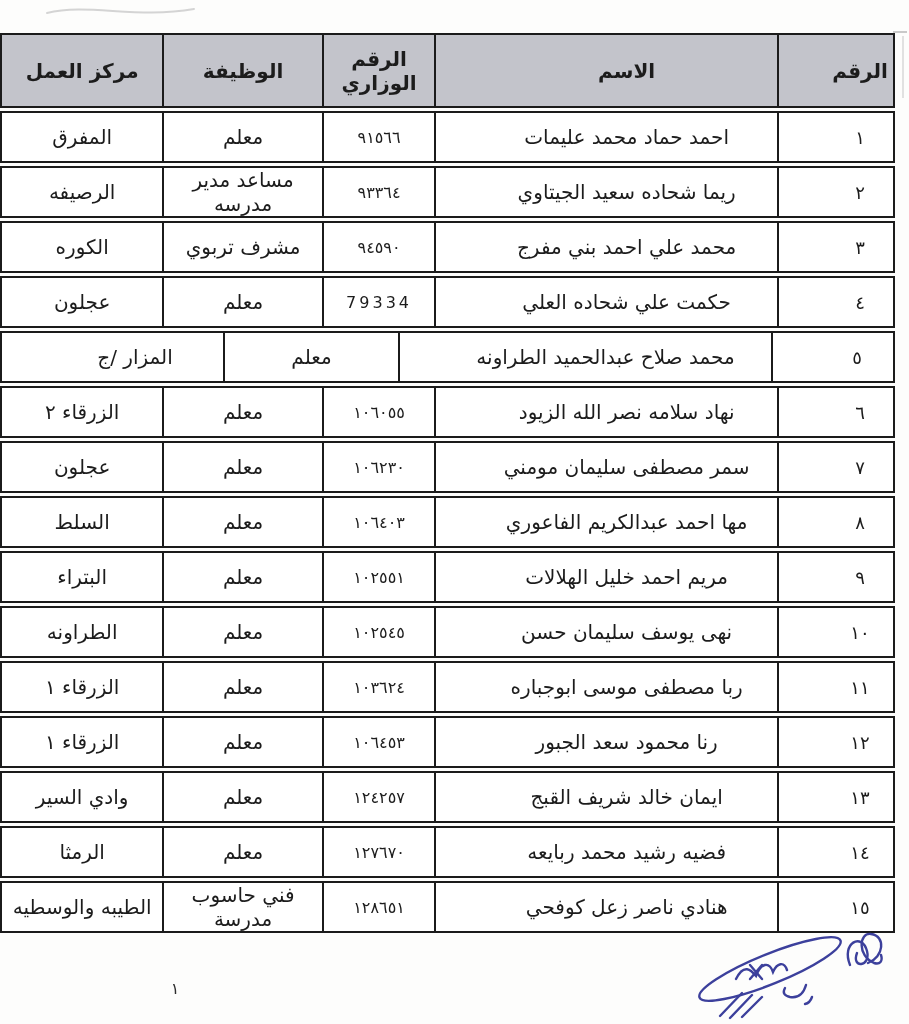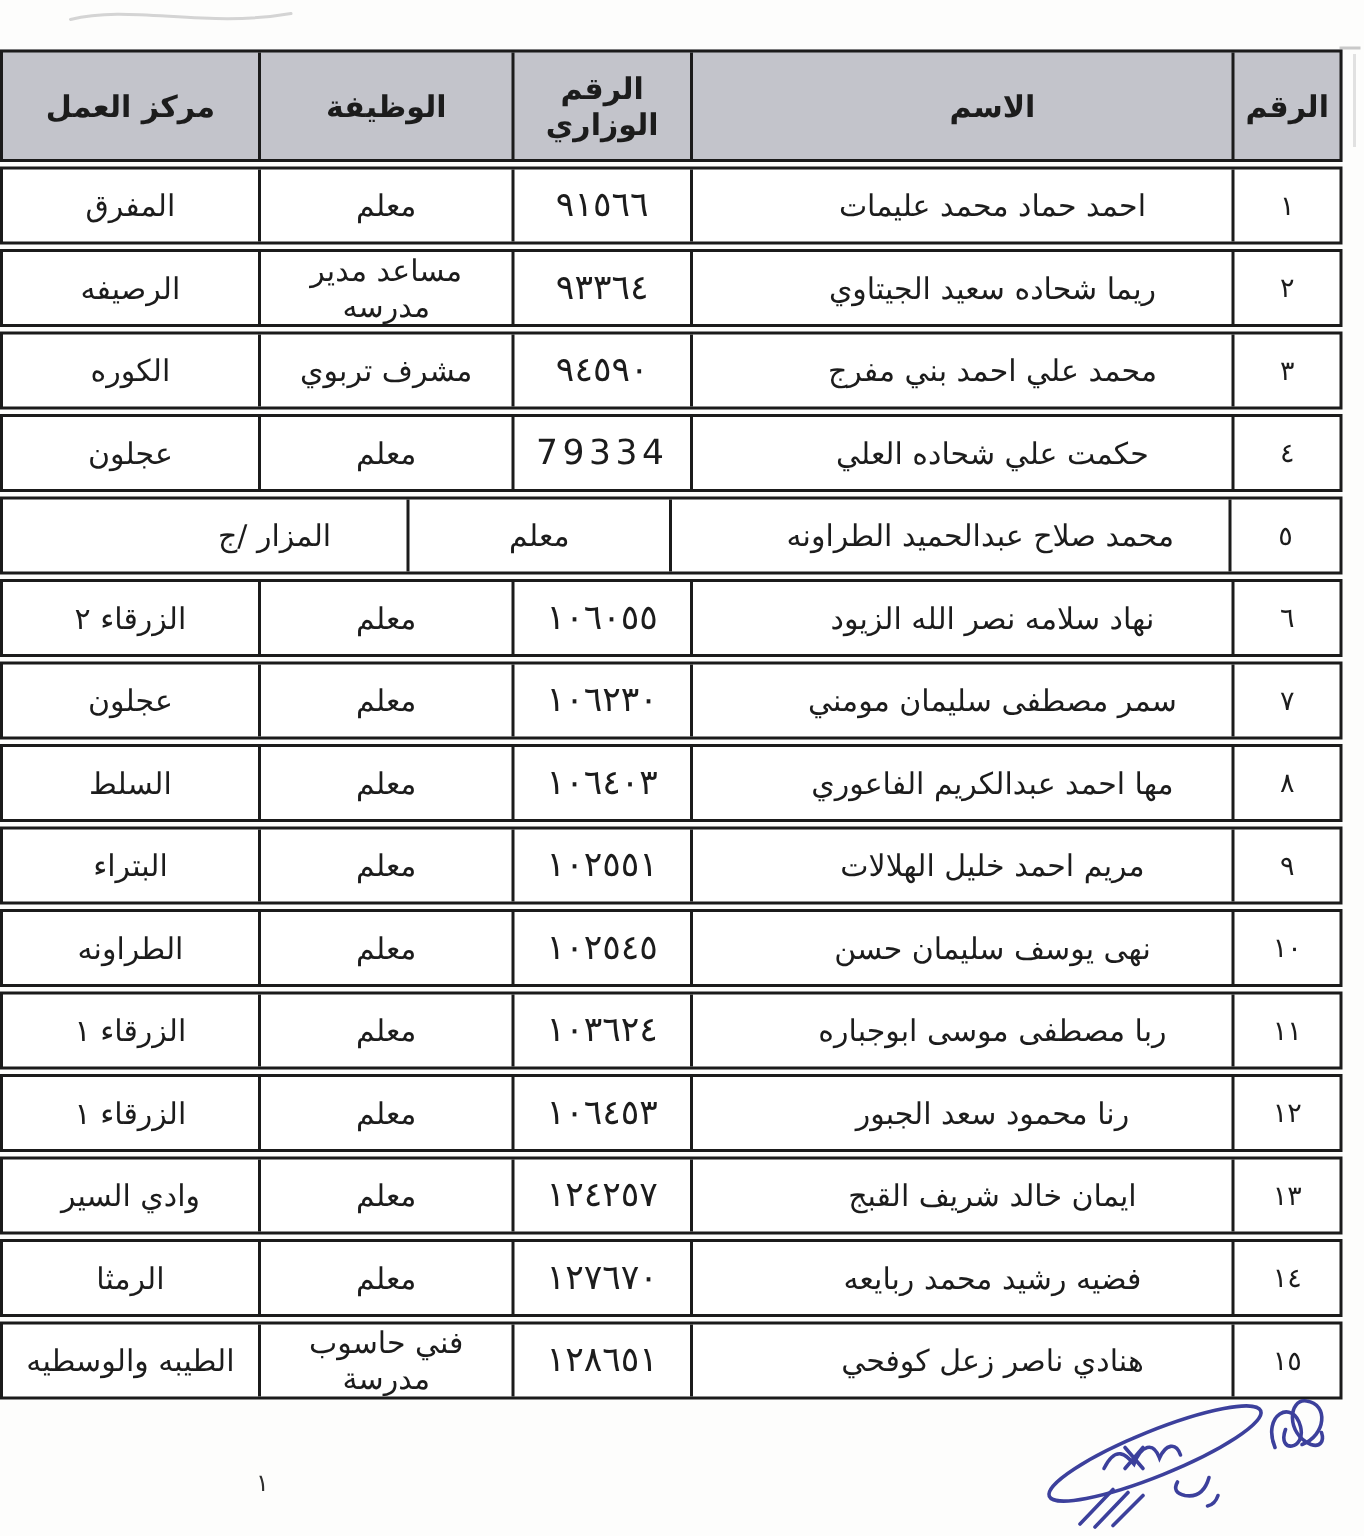--- a/index.html
+++ b/index.html
@@ -29,29 +29,29 @@
   .data-row { height:52px; }
   .cell {
     display:flex;
     align-items:center;
     justify-content:center;
     text-align:center;
     overflow:hidden;
     padding:0 4px;
   }
   .cell + .cell { border-inline-start:2px solid #1b1b1b; }
-  .col-num      { width:72px;  }
+  .col-num      { width:72px;margin-left:48px;  }
   .col-name     { width:333px;margin-left:40px; }
   .col-ministry { width:123px; }
   .col-job      { width:175px; }
   .col-center   { width:178px; }
   .header-row .cell { font-size:20px; }
   .data-row  .cell { font-size:20px; }
   .data-row  .col-num { font-size:18px; }
-  .data-row  .col-ministry { font-size:23px; letter-spacing:3px; }
+  .data-row  .col-ministry { font-size:16px; letter-spacing:3px; }
 
   
   .page-number {
     position:absolute;
     top:979px; left:163px;
     width:24px;
     text-align:center;
     font-size:16px;
     color:#2e2e2e;
   }

